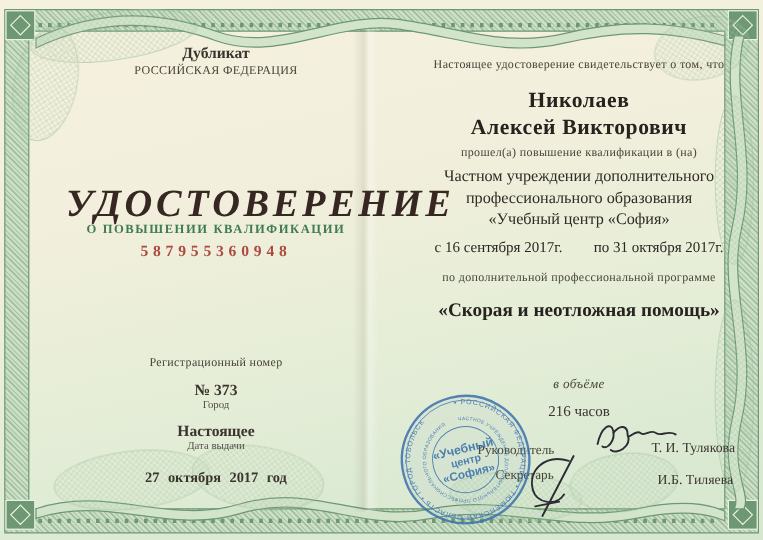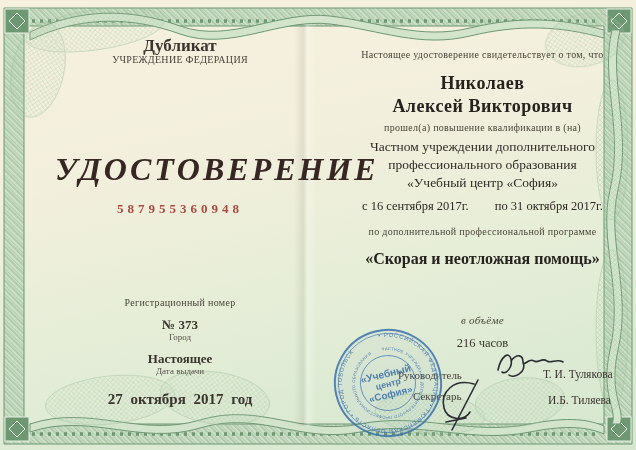--- a/index.html
+++ b/index.html
@@ -75,33 +75,34 @@
       <ellipse cx="430" cy="414" rx="55" ry="20" transform="rotate(4 430 414)"></ellipse>
       <ellipse cx="520" cy="402" rx="45" ry="24" transform="rotate(-6 520 402)"></ellipse>
       <ellipse cx="612" cy="150" rx="16" ry="70"></ellipse>
       <ellipse cx="612" cy="330" rx="16" ry="80"></ellipse>
       <ellipse cx="585" cy="40" rx="40" ry="26" transform="rotate(-12 585 40)"></ellipse>
     </g>
   </svg>
 
   <div class="fold"></div>
 
-  <div class="t lcol bold" style="top:36px;font-size:17px;">Дубликат</div>
-  <div class="t lcol small" style="top:54px;">УЧРЕЖДЕНИЕ ФЕДЕРАЦИЯ</div>
+  <div class="t lcol bold" style="top:36px;font-size:13px;">Дубликат</div>
+  <div class="t lcol small" style="top:54px;">РОССИЙСКАЯ ФЕДЕРАЦИЯ</div>
 
   <div class="t lcol title" style="top:151px;">УДОСТОВЕРЕНИЕ</div>
+  <div class="t lcol subtitle" style="top:186px;">О ПОВЫШЕНИИ КВАЛИФИКАЦИИ</div>
   <div class="t lcol serial" style="top:201px;">587955360948</div>
 
 
   <div class="t lcol small" style="top:297px;">Регистрационный номер</div>
   <div class="t lcol bold" style="top:317px;font-size:13px;">№ 373</div>
   <div class="t lcol tiny" style="top:332px;">Город</div>
   <div class="t lcol bold" style="top:351px;font-size:13px;">Настоящее</div>
   <div class="t lcol tiny" style="top:366px;">Дата выдачи</div>
-  <div class="t lcol bold" style="top:391px;font-size:15px;word-spacing:4px;">27 октября 2017 год</div>
+  <div class="t lcol bold" style="top:391px;font-size:12px;word-spacing:4px;">27 октября 2017 год</div>
 
   <div class="t rcol small" style="top:49px;">Настоящее удостоверение свидетельствует о том, что</div>
   <div class="t rcol nameline" style="top:73px;">Николаев</div>
   <div class="t rcol nameline" style="top:96px;">Алексей Викторович</div>
   <div class="t rcol small" style="top:122px;">прошел(а) повышение квалификации в (на)</div>
   <div class="t rcol org" style="top:139px;">Частном учреждении дополнительного</div>
   <div class="t rcol org" style="top:157px;">профессионального образования</div>
   <div class="t rcol org" style="top:175px;">«Учебный центр «София»</div>
 
   <div class="t rcol period" style="top:199px;">

